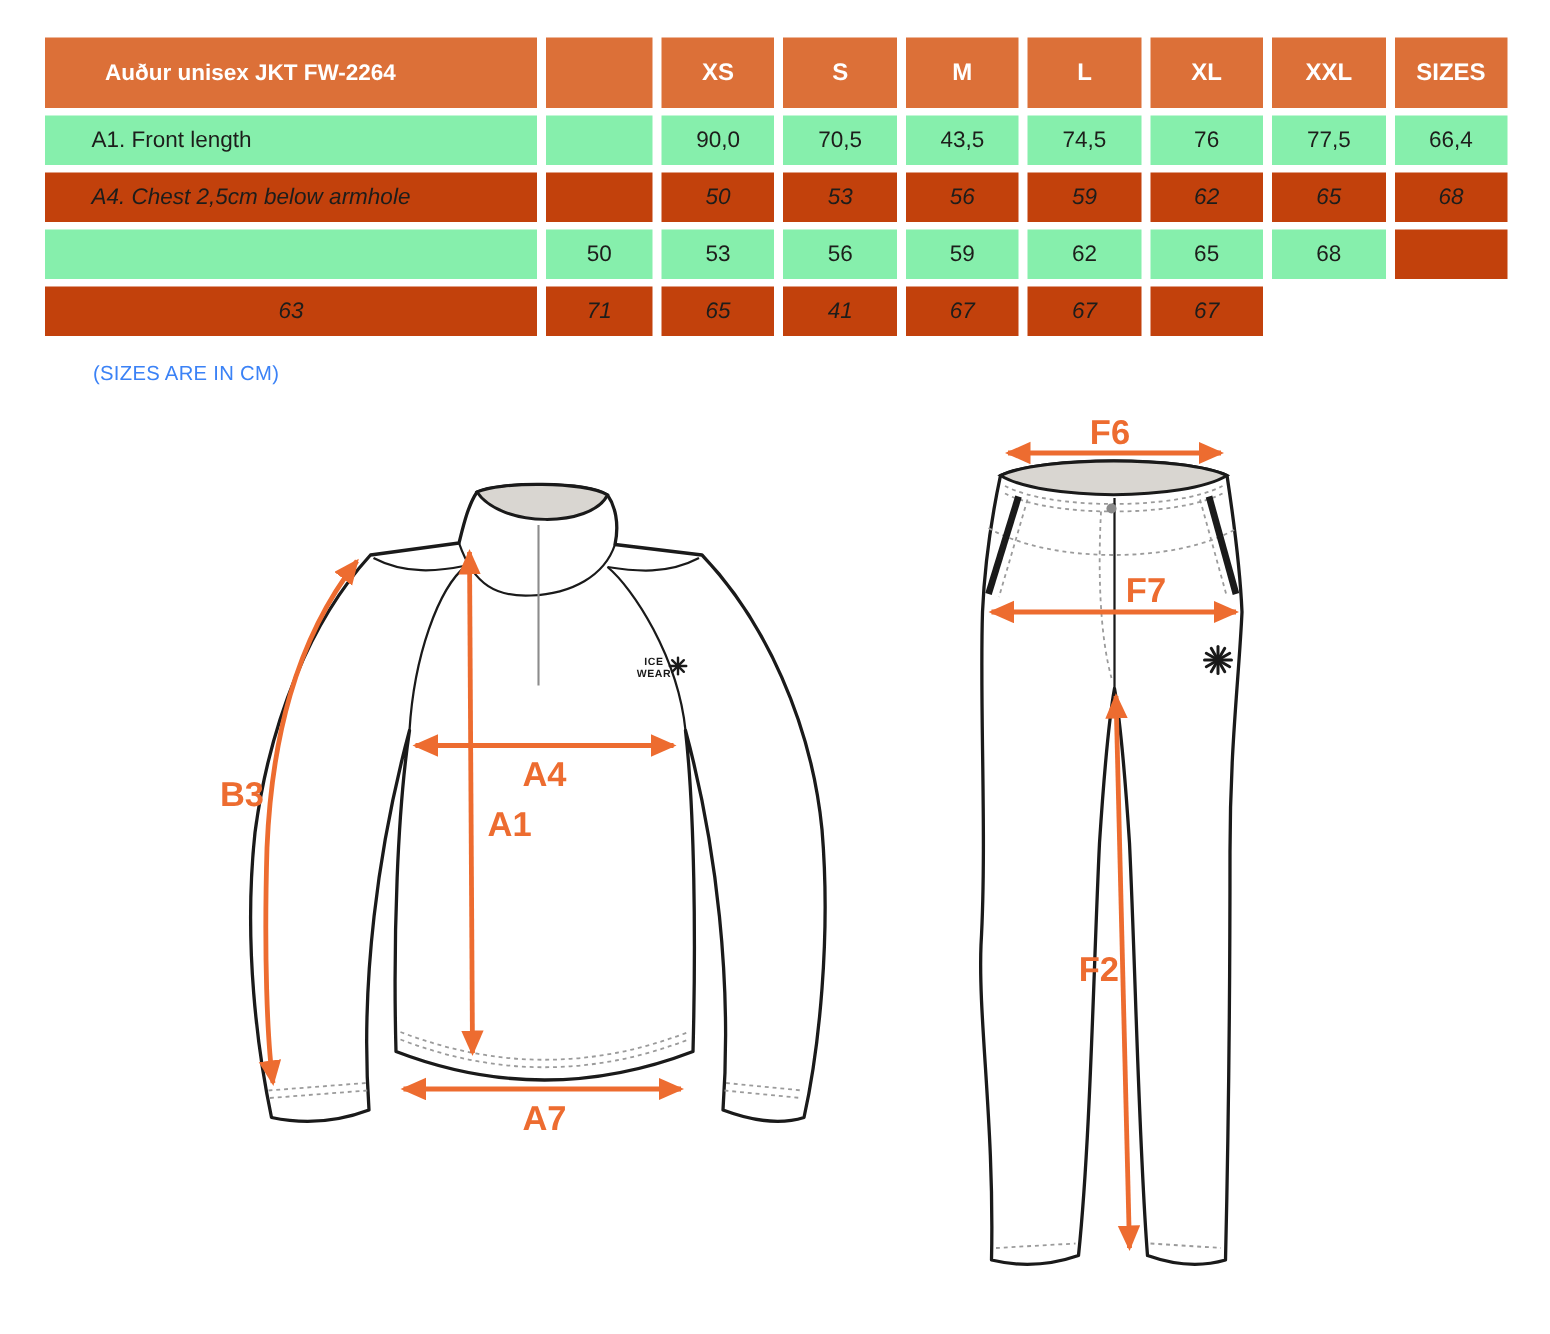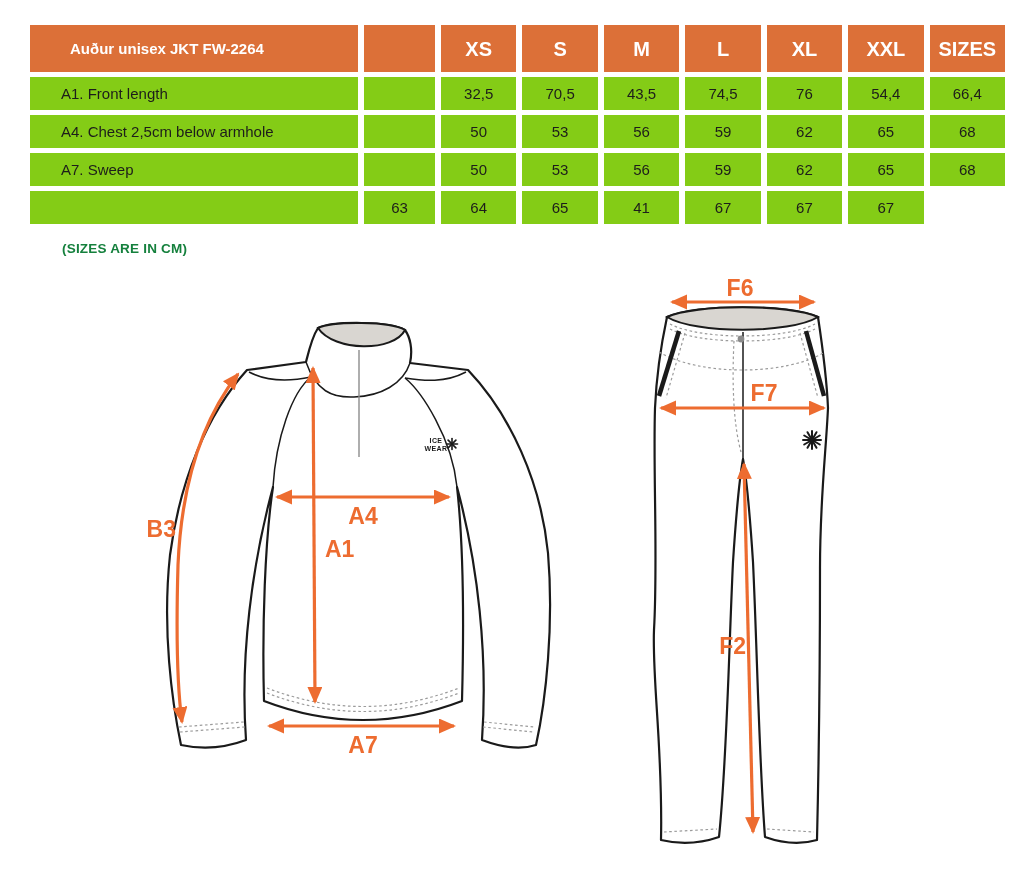--- a/index.html
+++ b/index.html
@@ -7,29 +7,29 @@
         font-family:"Liberation Sans", sans-serif;color:#1d1d1b;}
 
   
   #size-table{position:absolute;left:30px;top:25px;width:975px;
     display:grid;
     grid-template-columns:328px 71px repeat(7,1fr);
     grid-template-rows:47px 33px 33px 33px 33px;
     column-gap:6px;row-gap:5px;}
   .cell{display:flex;align-items:center;justify-content:center;
         font-size:15px;line-height:1;}
-  .hdr{background:#dc7038;color:#ffffff;font-weight:bold;font-size:20px;}
+  .hdr{background:#dc7038;color:#ffffff;font-weight:bold;font-size:16px;}
   .title-cell{justify-content:flex-start;padding-left:40px;font-size:15px;}
   .lbl{justify-content:flex-start;padding-left:31px;}
-  .dark{background:#84cc16;}
-  .light{background:#84cc16;}
+  .dark{background:#86efac;}
+  .light{background:#c2410c;font-style:italic;}
 
   
   #sizes-note{position:absolute;left:62px;top:241px;
-    color:#15803d;font-size:13.5px;font-weight:bold;letter-spacing:.2px;}
+    color:#3b82f6;font-size:13.5px;font-weight:normal;letter-spacing:.2px;}
 
   
   .diagram{position:absolute;}
   #jacket-svg{left:135px;top:295px;}
   #pants-svg{left:620px;top:278px;}
   .outline{fill:#ffffff;stroke:#1a1a1a;stroke-width:2.2;stroke-linejoin:round;}
   .seam{fill:none;stroke:#1a1a1a;stroke-width:1.5;}
   .stitch{fill:none;stroke:#9b9b9b;stroke-width:1.2;stroke-dasharray:2.6 2.6;}
   .grayfill{fill:#d9d6d1;stroke:#1a1a1a;stroke-width:2;}
   .zip{stroke:#8c8c8c;stroke-width:1.4;fill:none;}
@@ -51,51 +51,50 @@
     <div class="cell hdr">XS</div>
     <div class="cell hdr">S</div>
     <div class="cell hdr">M</div>
     <div class="cell hdr">L</div>
     <div class="cell hdr">XL</div>
     <div class="cell hdr">XXL</div>
     <div class="cell hdr">SIZES</div>
 
     <div class="cell lbl dark">A1. Front length</div>
     <div class="cell dark"></div>
-    <div class="cell dark">32,5</div>
+    <div class="cell dark">90,0</div>
     <div class="cell dark">70,5</div>
     <div class="cell dark">43,5</div>
     <div class="cell dark">74,5</div>
     <div class="cell dark">76</div>
-    <div class="cell dark">54,4</div>
+    <div class="cell dark">77,5</div>
     <div class="cell dark">66,4</div>
 
     <div class="cell lbl light">A4. Chest 2,5cm below armhole</div>
     <div class="cell light"></div>
     <div class="cell light">50</div>
     <div class="cell light">53</div>
     <div class="cell light">56</div>
     <div class="cell light">59</div>
     <div class="cell light">62</div>
     <div class="cell light">65</div>
     <div class="cell light">68</div>
 
-    <div class="cell lbl dark">A7. Sweep</div>
     <div class="cell dark"></div>
     <div class="cell dark">50</div>
     <div class="cell dark">53</div>
     <div class="cell dark">56</div>
     <div class="cell dark">59</div>
     <div class="cell dark">62</div>
     <div class="cell dark">65</div>
     <div class="cell dark">68</div>
 
     <div class="cell light"></div>
     <div class="cell light">63</div>
-    <div class="cell light">64</div>
+    <div class="cell light">71</div>
     <div class="cell light">65</div>
     <div class="cell light">41</div>
     <div class="cell light">67</div>
     <div class="cell light">67</div>
     <div class="cell light">67</div>
   </div>
 
   <div id="sizes-note">(SIZES ARE IN CM)</div>
 
   <svg id="jacket-svg" class="diagram" width="450" height="480" viewBox="135 295 450 480" xmlns="http://www.w3.org/2000/svg">

